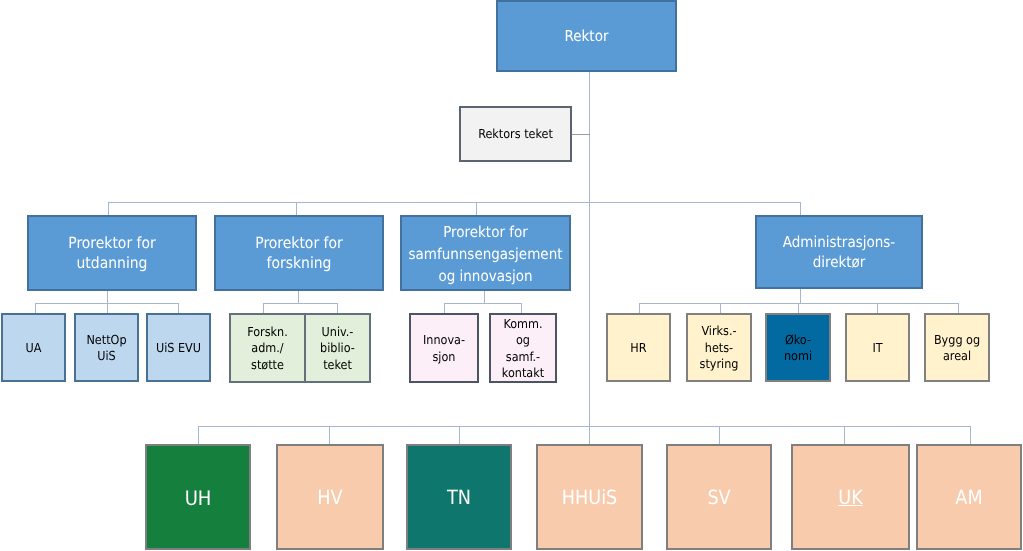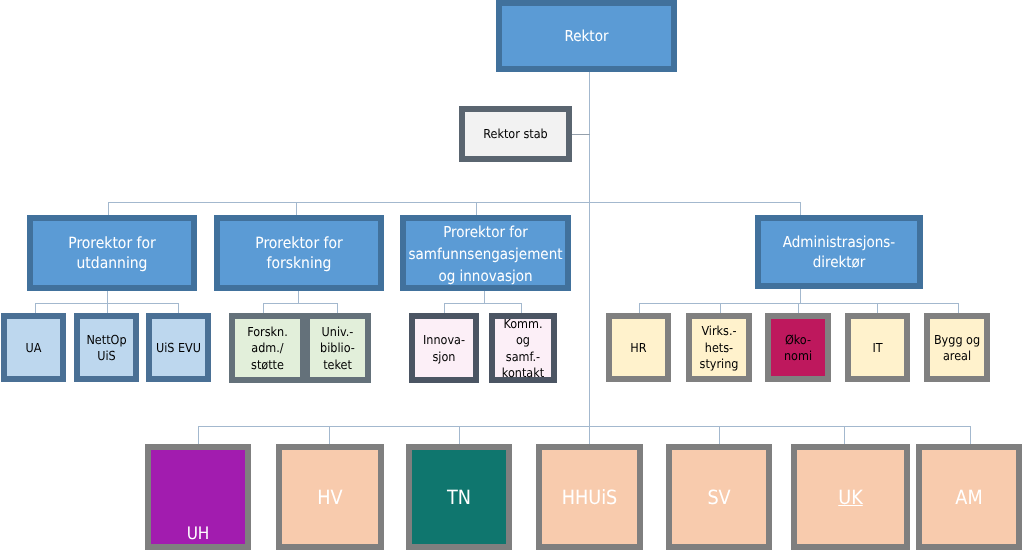--- a/index.html
+++ b/index.html
@@ -2,21 +2,21 @@
 <html><head>
 <meta charset="utf-8">
 <style>
   html, body { margin:0; padding:0; background:#FFFFFF; }
   #chart { position:relative; width:1023px; height:551px; background:#FFFFFF;
            overflow:hidden; font-family:"DejaVu Sans", sans-serif; font-stretch:condensed;
            -webkit-font-smoothing:antialiased; text-rendering:geometricPrecision; }
   svg.links { position:absolute; left:0; top:0; width:1023px; height:551px; z-index:1;
               shape-rendering:crispEdges; }
   .node { position:absolute; box-sizing:border-box; display:flex; align-items:center;
-          justify-content:center; text-align:center; border:6px solid #404040; z-index:2; }
+          justify-content:center; text-align:center; border:2px solid #404040; z-index:2; }
   .node .lbl { display:block; width:100%; white-space:pre-line; position:relative;
                 transform:translateZ(0); }
   .node.sm .lbl { top:0.5px; }
   .node.orange .lbl { top:1px; }
   .node.l3 .lbl { top:1px; }
   .blue   { background:#5B9BD5; border-color:#41719C; color:#FFFFFF; }
   .lblue  { background:#BDD7EE; border-color:#4A7095; color:#000000; }
   .green  { background:#E2EFDA; border-color:#64717A; color:#000000; }
   .yellow { background:#FFF2CC; border-color:#808080; color:#000000; }
   .pink   { background:#FCEFF7; border-color:#4B5563; color:#000000; }
@@ -60,21 +60,21 @@
     <line x1="329" y1="426" x2="329" y2="444" stroke="#A3B8CE" stroke-width="1"></line>
     <line x1="459.2" y1="426" x2="459.2" y2="444" stroke="#A3B8CE" stroke-width="1"></line>
     <line x1="719" y1="426" x2="719" y2="444" stroke="#A3B8CE" stroke-width="1"></line>
     <line x1="844.5" y1="426" x2="844.5" y2="444" stroke="#A3B8CE" stroke-width="1"></line>
     <line x1="970" y1="426" x2="970" y2="444" stroke="#A3B8CE" stroke-width="1"></line>
   </svg>
   <div class="node blue" style="left: 496px; top: 0px; width: 181px; height: 72px; font-size: 15px; line-height: 20.4px; background: rgb(91, 155, 213); border-color: rgb(65, 113, 156);">
       <span class="lbl">Rektor</span>
     </div>
   <div class="node gray sm" style="left: 459px; top: 106px; width: 113px; height: 56px; font-size: 12.5px; line-height: 16.4px; background: rgb(242, 242, 242); border-color: rgb(90, 101, 112);">
-      <span class="lbl">Rektor stab</span>
+      <span class="lbl">Rektors teket</span>
     </div>
   <div class="node blue" style="left: 27px; top: 215px; width: 170px; height: 76px; font-size: 15.5px; line-height: 20.4px; background: rgb(91, 155, 213); border-color: rgb(65, 113, 156);">
       <span class="lbl">Prorektor for
 utdanning</span>
     </div>
   <div class="node blue" style="left: 214px; top: 215px; width: 170px; height: 76px; font-size: 15.5px; line-height: 20.4px; background: rgb(91, 155, 213); border-color: rgb(65, 113, 156);">
       <span class="lbl">Prorektor for
 forskning</span>
     </div>
   <div class="node blue l3" style="left: 400px; top: 215px; width: 171px; height: 76px; font-size: 15px; line-height: 22.2px; background: rgb(91, 155, 213); border-color: rgb(65, 113, 156);">
@@ -117,32 +117,32 @@
 kontakt</span>
     </div>
   <div class="node yellow sm" style="left: 686px; top: 313px; width: 66px; height: 69px; font-size: 12.5px; line-height: 16.4px; background: rgb(255, 242, 204); border-color: rgb(128, 128, 128);">
       <span class="lbl">Virks.-
 hets-
 styring</span>
     </div>
   <div class="node yellow sm" style="left: 606px; top: 313px; width: 65px; height: 69px; font-size: 12.5px; line-height: 16.4px; background: rgb(255, 242, 204); border-color: rgb(128, 128, 128);">
       <span class="lbl">HR</span>
     </div>
-  <div class="node yellow sm" style="left: 765px; top: 313px; width: 66px; height: 69px; font-size: 12.5px; line-height: 16.4px; background: #be185d; border-color: rgb(128, 128, 128);">
+  <div class="node yellow sm" style="left: 765px; top: 313px; width: 66px; height: 69px; font-size: 12.5px; line-height: 16.4px; background: #0369a1; border-color: rgb(128, 128, 128);">
       <span class="lbl">Øko-
 nomi</span>
     </div>
   <div class="node yellow sm" style="left: 845px; top: 313px; width: 65px; height: 69px; font-size: 12.5px; line-height: 16.4px; background: rgb(255, 242, 204); border-color: rgb(128, 128, 128);">
       <span class="lbl">IT</span>
     </div>
   <div class="node yellow sm" style="left: 924px; top: 313px; width: 66px; height: 69px; font-size: 12.5px; line-height: 16.4px; background: rgb(255, 242, 204); border-color: rgb(128, 128, 128);">
       <span class="lbl">Bygg og
 areal</span>
     </div>
-  <div class="node orange" style="left: 145px; top: 444px; width: 106px; height: 106px; font-size: 17px; line-height: 22px; background: #a21caf; border-color: rgb(127, 127, 127); align-items: flex-end;">
+  <div class="node orange" style="left: 145px; top: 444px; width: 106px; height: 106px; font-size: 20px; line-height: 22px; background: #15803d; border-color: rgb(127, 127, 127);">
       <span class="lbl">UH</span>
     </div>
   <div class="node orange" style="left: 276px; top: 444px; width: 108px; height: 106px; font-size: 19.6px; line-height: 22px; background: rgb(248, 203, 173); border-color: rgb(127, 127, 127);">
       <span class="lbl">HV</span>
     </div>
   <div class="node orange" style="left: 406px; top: 444px; width: 106px; height: 106px; font-size: 19.6px; line-height: 22px; background: #0f766e; border-color: rgb(127, 127, 127);">
       <span class="lbl">TN</span>
     </div>
   <div class="node orange" style="left: 536px; top: 444px; width: 107px; height: 106px; font-size: 19.6px; line-height: 22px; background: rgb(248, 203, 173); border-color: rgb(127, 127, 127);">
       <span class="lbl">HHUiS</span>

